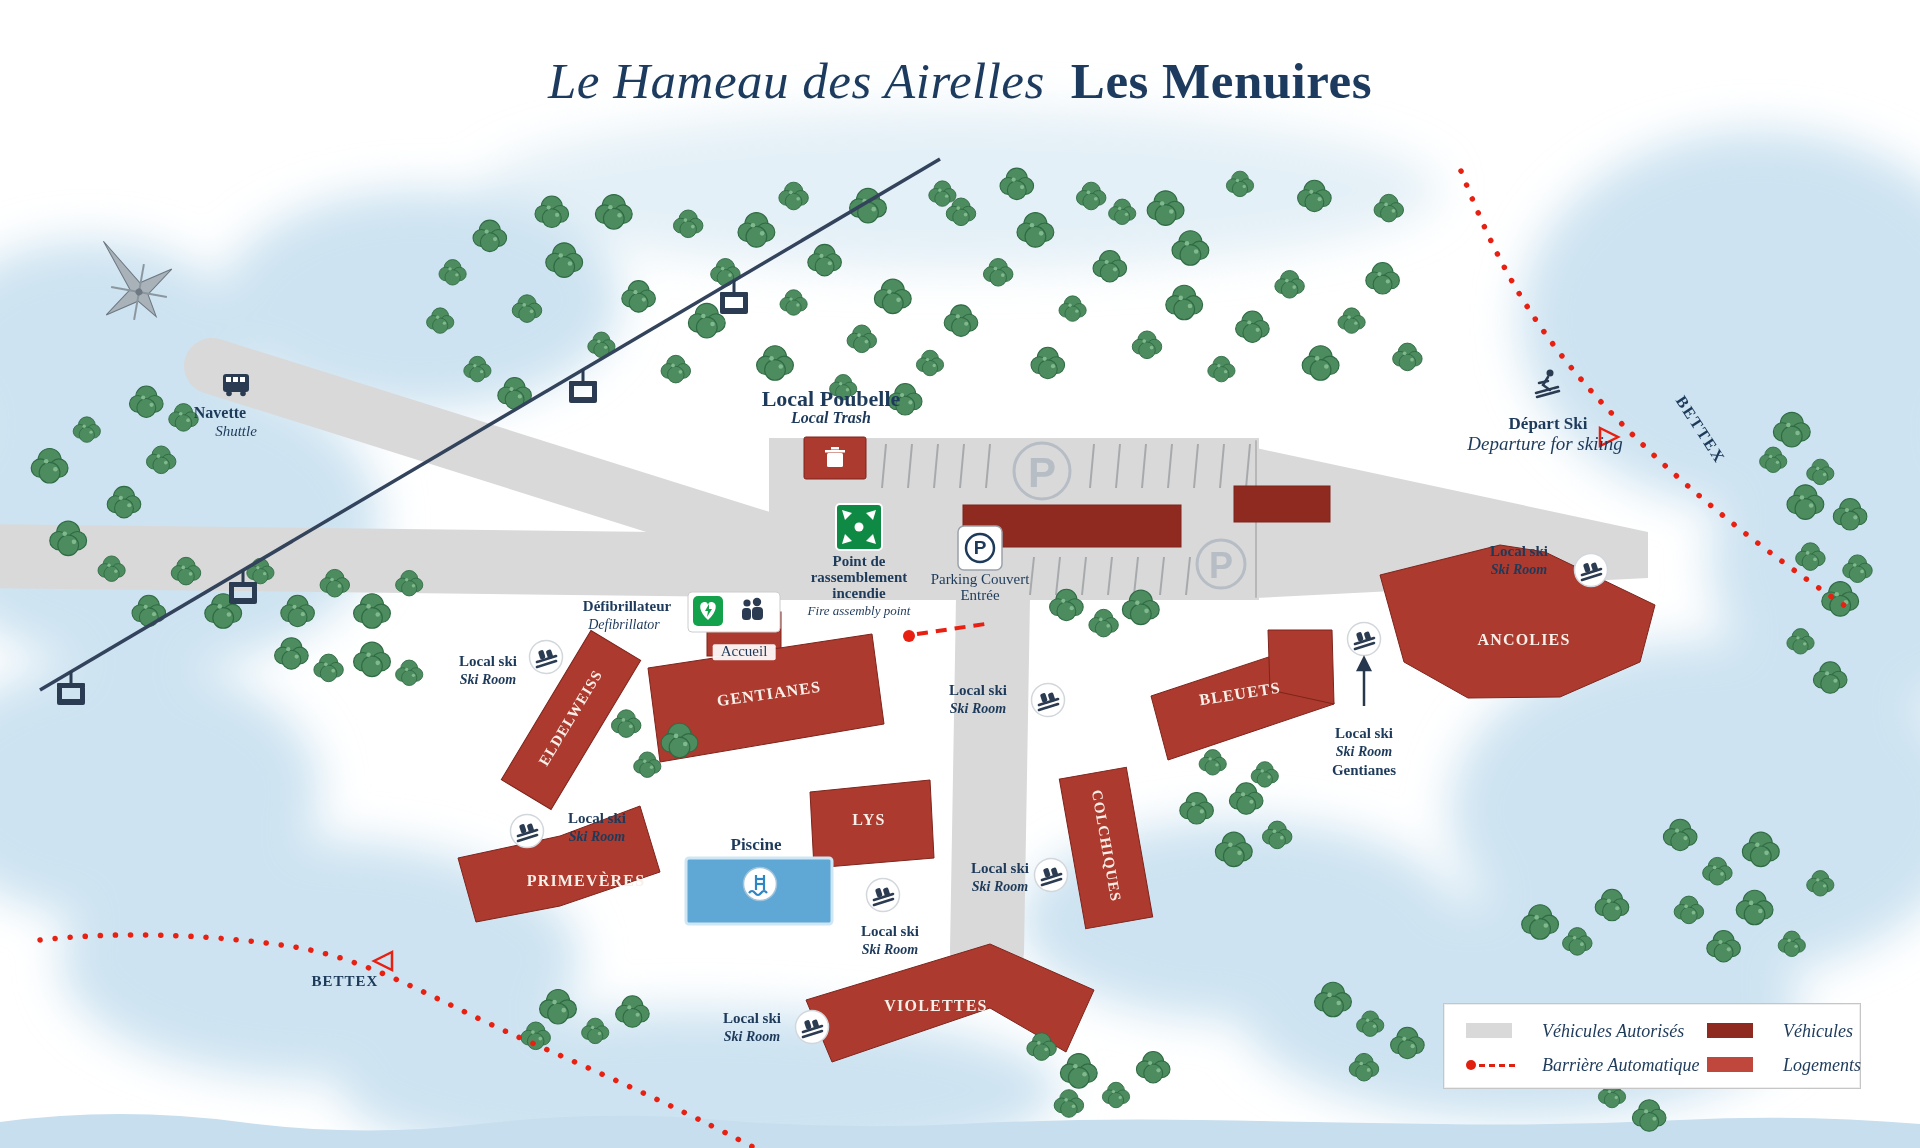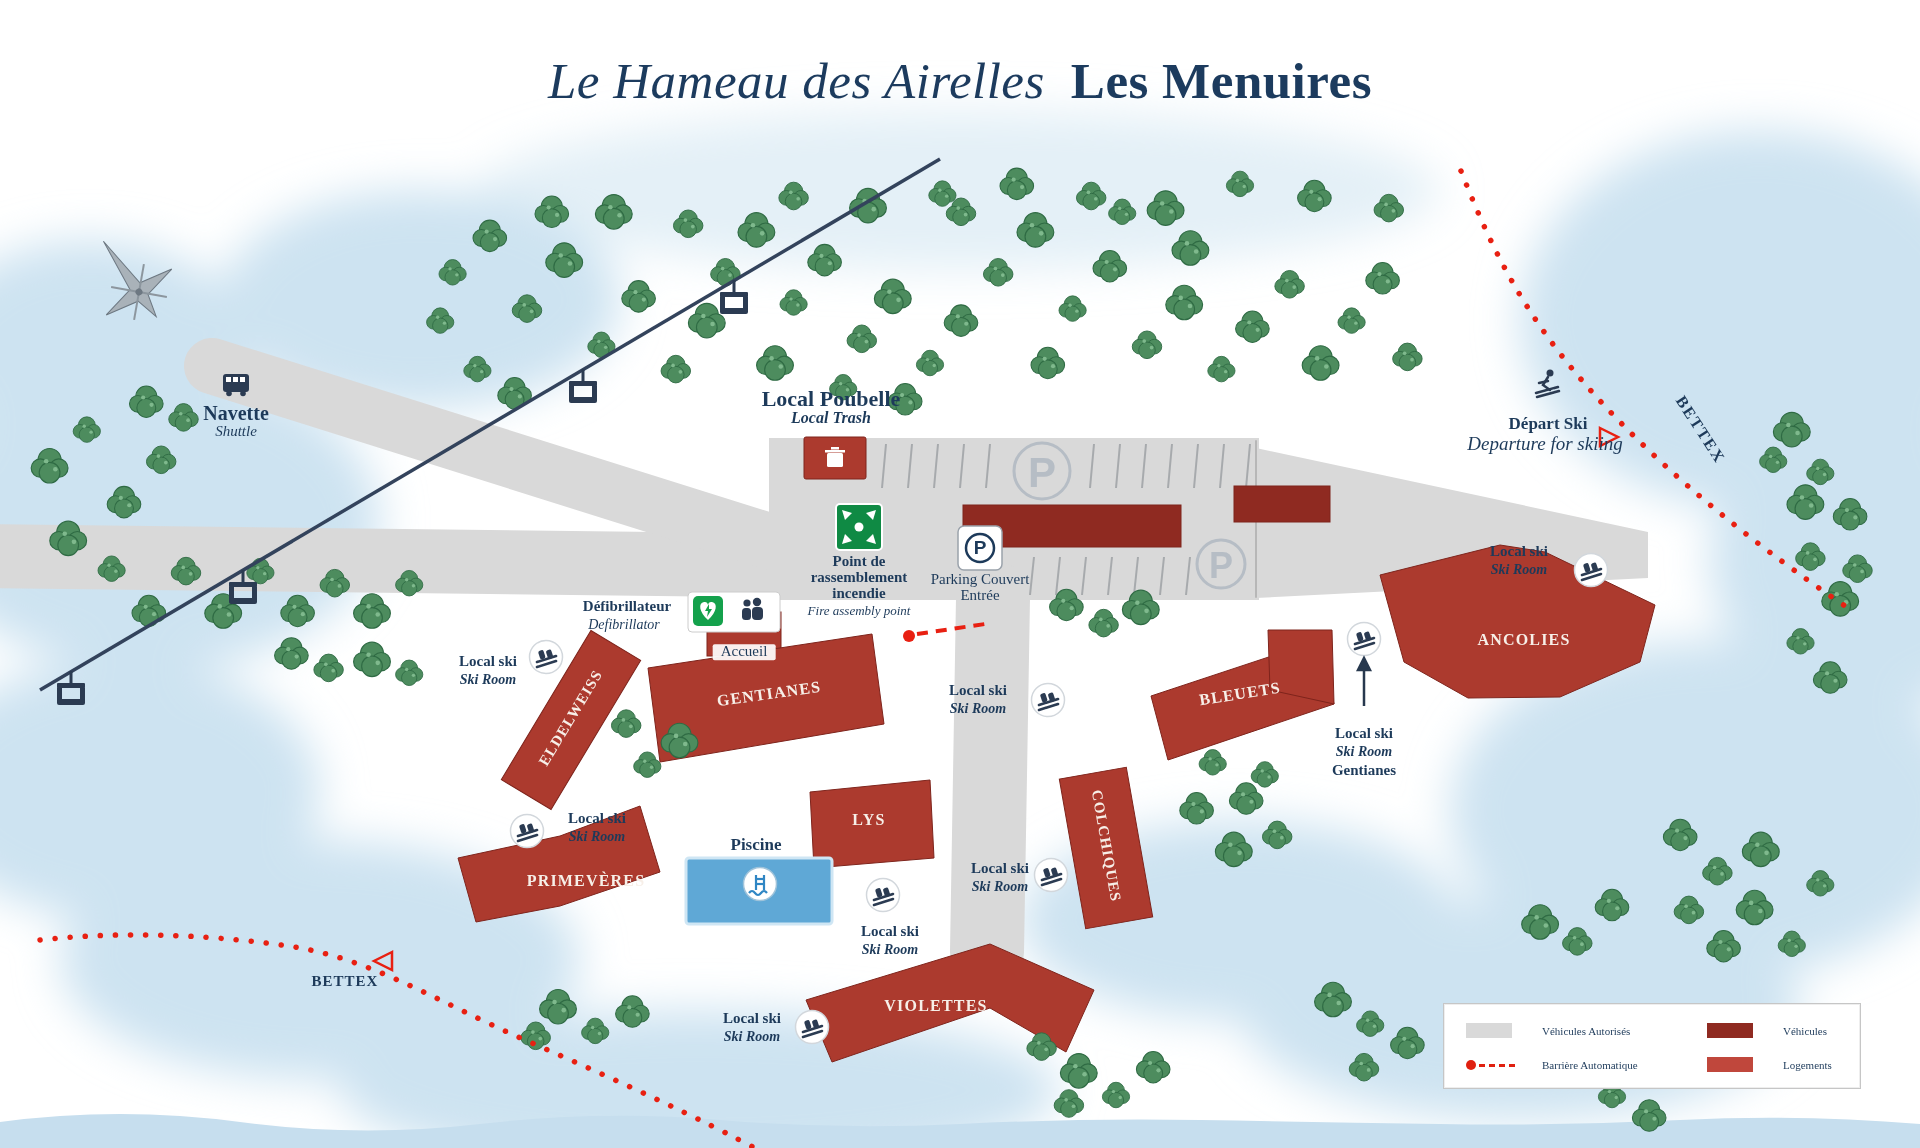--- a/index.html
+++ b/index.html
@@ -15,21 +15,21 @@
   .b{font-weight:bold;}
   .i{font-style:italic;}
   .bname{position:absolute;transform:translate(-50%,-50%);color:#f7efe8;font-weight:bold;
          letter-spacing:1.2px;font-size:16px;white-space:nowrap;}
   .plabel{position:absolute;transform:translate(-50%,-50%);color:#b6bdc5;font-weight:bold;
           font-family:"Liberation Sans",sans-serif;}
   .chip{background:rgba(255,255,255,.92);padding:0 8px;border-radius:2px;}
   .legend{position:absolute;left:1443px;top:1003px;width:416px;height:84px;background:#fff;
           border:1px solid #c6c6c6;box-shadow:0 0 0 1px #eee inset;}
   .sw{position:absolute;width:46px;height:15px;}
-  .lgtext{position:absolute;transform:translateY(-50%);color:#1d3a5a;font-size:11px;white-space:nowrap;}
+  .lgtext{position:absolute;transform:translateY(-50%);color:#1d3a5a;font-size:18px;white-space:nowrap;font-style:italic;}
   .barrier-sym{position:absolute;display:flex;align-items:center;height:10px;}
   .barrier-sym .dot{width:10px;height:10px;border-radius:50%;background:#e02010;}
   .barrier-sym .dash{width:36px;border-top:3px dashed #e02010;margin-left:3px;}
 </style>
 </head>
 <body>
 
 <div class="stage">
 
 <svg class="map" width="1920" height="1148" viewBox="0 0 1920 1148">
@@ -357,21 +357,21 @@
   <g stroke="#27384e" stroke-width="2.5" fill="#27384e">
     <line x1="1364" y1="706" x2="1364" y2="668"></line>
     <polygon points="1364,658 1358,670 1370,670"></polygon>
   </g>
 </svg>
 
 <div class="title">
   <span class="it">Le Hameau des Airelles</span><span class="bd">Les Menuires</span>
 </div>
 
-<div class="lbl b" style="left:236px;top:413px;font-size:20px">Navette</div>
+<div class="lbl b" style="left:220px;top:413px;font-size:16px">Navette</div>
 <div class="lbl i" style="left:236px;top:432px;font-size:15px">Shuttle</div>
 
 <div class="lbl b" style="left:831px;top:399px;font-size:22px">Local Poubelle</div>
 <div class="lbl b i" style="left:831px;top:418px;font-size:16px">Local Trash</div>
 
 <div class="lbl b" style="left:859px;top:562px">Point de</div>
 <div class="lbl b" style="left:859px;top:578px">rassemblement</div>
 <div class="lbl b" style="left:859px;top:594px">incendie</div>
 <div class="lbl i" style="left:859px;top:611px;font-size:13px">Fire assembly point</div>
 

